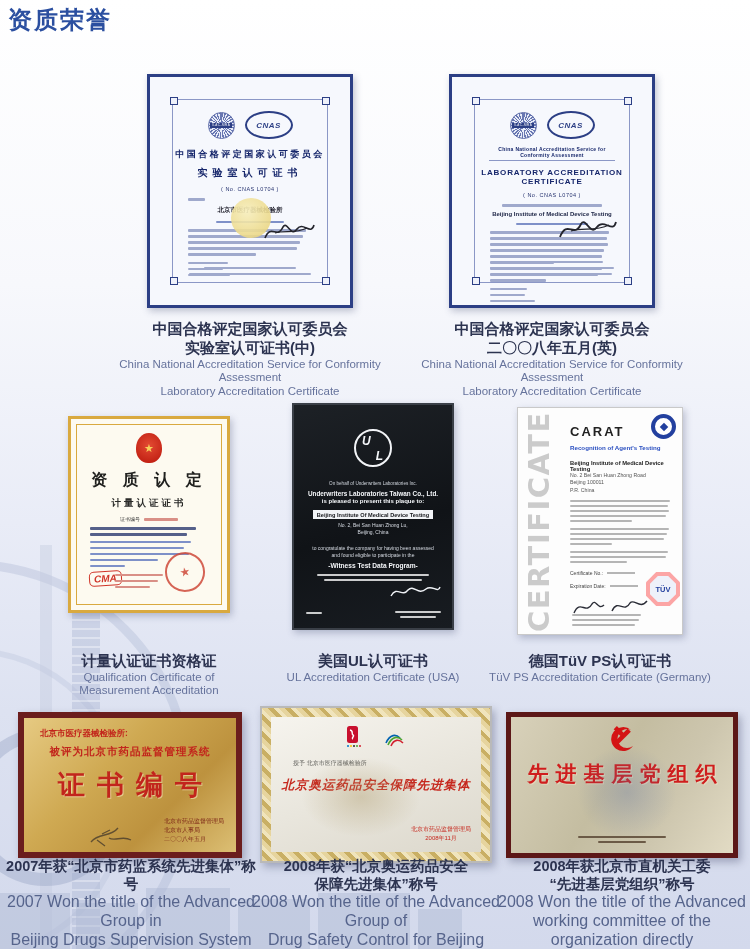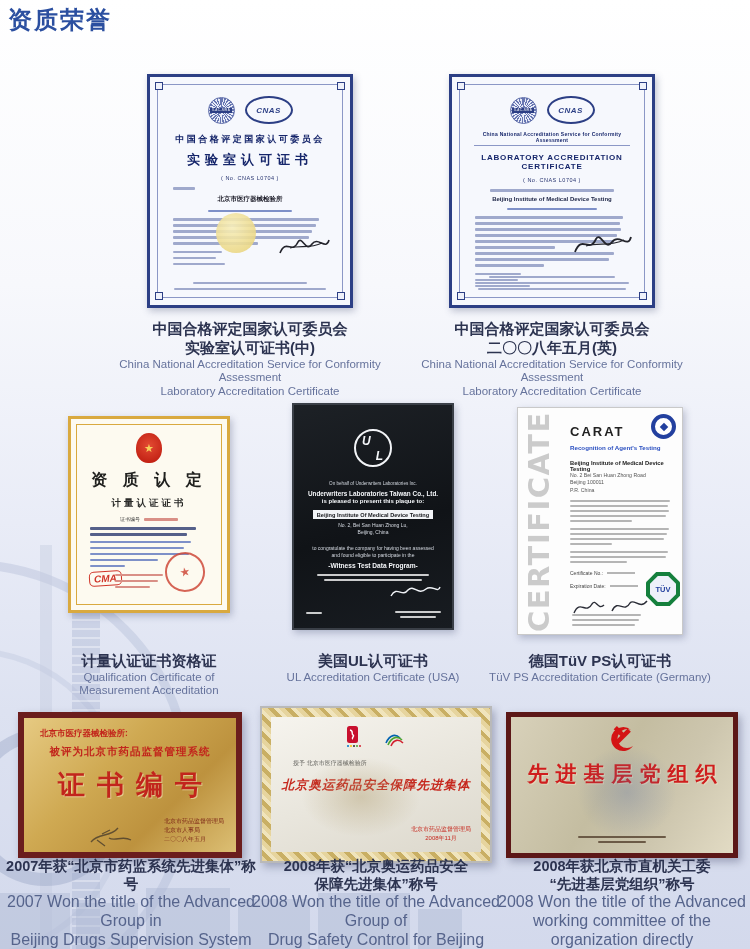--- a/index.html
+++ b/index.html
@@ -51,35 +51,35 @@
   #cap-cnas-en{left:397px;top:320px;width:310px;}
   #cap-cma{left:34px;top:652px;width:230px;}
   #cap-ul{left:253px;top:652px;width:240px;}
   #cap-tuv{left:472px;top:652px;width:256px;}
   #cap-p1{left:0px;top:857px;width:262px;}
   #cap-p2{left:250px;top:857px;width:252px;}
   #cap-p3{left:494px;top:857px;width:256px;}
 
   
   .cert{position:absolute;z-index:2;box-shadow:2px 3px 7px rgba(55,65,105,.3);}
-  .cnas{width:206px;height:234px;background:#f6f8fd;border:3px solid #2c3f85;box-sizing:border-box;padding:7px;}
+  .cnas{width:206px;height:234px;background:#f6f8fd;border:3px solid #2c3f85;box-sizing:border-box;padding:22px;}
   #cert-cnas-cn{left:147px;top:74px;}
   #cert-cnas-en{left:449px;top:74px;}
   .cnas-inner{position:relative;width:100%;height:100%;border:1px solid #8b97c6;box-sizing:border-box;}
   .corner{position:absolute;width:6px;height:6px;background:#eef1fa;border:1px solid #2c3f85;}
   .c-tl{left:-3px;top:-3px;} .c-tr{right:-3px;top:-3px;} .c-bl{left:-3px;bottom:-3px;} .c-br{right:-3px;bottom:-3px;}
   .logo-row{display:flex;justify-content:center;align-items:center;gap:10px;margin-top:11px;}
   .ilac{width:25px;height:25px;border-radius:50%;border:1px solid #5b6aa8;position:relative;
     background:repeating-conic-gradient(#6877b2 0 7deg,#e8ecf8 7deg 14deg);overflow:hidden;}
   .ilac-band{position:absolute;left:6%;top:40%;width:88%;height:22%;background:#2c3f85;color:#fff;
     font-size:3px;line-height:5px;text-align:center;letter-spacing:.5px;}
   .cnas-oval{width:44px;height:24px;border:2px solid #2c3f85;border-radius:50%;display:flex;align-items:center;
     justify-content:center;font-size:8px;font-weight:bold;font-style:italic;color:#2c3f85;letter-spacing:.5px;}
   .cnas-t1{margin-top:9px;text-align:center;font-size:9px;font-weight:bold;letter-spacing:2.5px;color:#16266b;}
-  .cnas-t2{margin-top:5px;text-align:center;font-size:13px;font-weight:bold;letter-spacing:5px;color:#16266b;}
+  .cnas-t2{margin-top:5px;text-align:center;font-size:10px;font-weight:bold;letter-spacing:5px;color:#16266b;}
   .cnas-no{margin-top:6px;text-align:center;font-size:5.5px;color:#26336f;letter-spacing:.5px;}
   .cnas-body{margin:6px 15px 0 15px;}
   .cnas-recipient{margin-top:5px;text-align:center;font-size:6.5px;font-weight:bold;color:#1c1c28;}
   .cnas-seal{position:absolute;left:58px;bottom:44px;width:40px;height:40px;border-radius:50%;
     background:radial-gradient(circle at 40% 35%,#f7eebb,#ecd988 70%,#e3cd74);opacity:.9;}
   .cnas-sig{position:absolute;right:10px;bottom:38px;}
   .cnas-bottom{position:absolute;left:13px;right:13px;bottom:7px;}
   .en-header{margin-top:7px;text-align:center;font-size:5px;font-weight:bold;color:#16266b;letter-spacing:.3px;
     border-bottom:1px solid #8b97c6;margin-left:14px;margin-right:14px;padding-bottom:2px;}
   .en-title{margin-top:7px;text-align:center;font-size:8px;font-weight:bold;color:#16266b;letter-spacing:.8px;}
@@ -136,21 +136,21 @@
     border-radius:50%;background:#fff;display:flex;align-items:center;justify-content:center;}
   .tuv-diamond{width:6px;height:6px;background:#23409f;transform:rotate(45deg);}
   .tuv-title{margin-top:8px;font-size:13px;font-weight:bold;color:#222;letter-spacing:2px;}
   .tuv-sub{margin-top:5px;font-size:6.2px;font-weight:bold;color:#2a4fc0;}
   .tuv-recipient{margin-top:9px;font-size:5.8px;font-weight:bold;color:#222;}
   .tuv-addr{font-size:5.2px;color:#555;line-height:1.4;}
   .tuv-para{margin-top:6px;}
   .tuv-certno{margin-top:7px;font-size:5px;color:#444;display:flex;gap:4px;align-items:center;}
   .tuv-certno .val{display:inline-block;width:28px;height:2px;background:#b5b5b5;}
   .tuv-sig{margin-top:6px;}
-  .tuv-oct{position:absolute;right:2px;bottom:28px;width:34px;height:34px;background:#15803d;
+  .tuv-oct{position:absolute;right:2px;bottom:28px;width:34px;height:34px;background:#fca5a5;
     clip-path:polygon(30% 0,70% 0,100% 30%,100% 70%,70% 100%,30% 100%,0 70%,0 30%);
     display:flex;align-items:center;justify-content:center;}
   .tuv-oct-in{width:26px;height:26px;background:#eef1fa;
     clip-path:polygon(30% 0,70% 0,100% 30%,100% 70%,70% 100%,30% 100%,0 70%,0 30%);
     display:flex;align-items:center;justify-content:center;font-size:7.5px;font-weight:bold;color:#23409f;}
   .tuv-bottom{position:absolute;left:54px;right:40px;bottom:8px;}
 
   
   .plaque{position:absolute;z-index:2;box-shadow:3px 4px 8px rgba(55,60,95,.35);box-sizing:border-box;}
   .p1{left:18px;top:712px;width:224px;height:146px;border:6px solid #6b1d1d;

